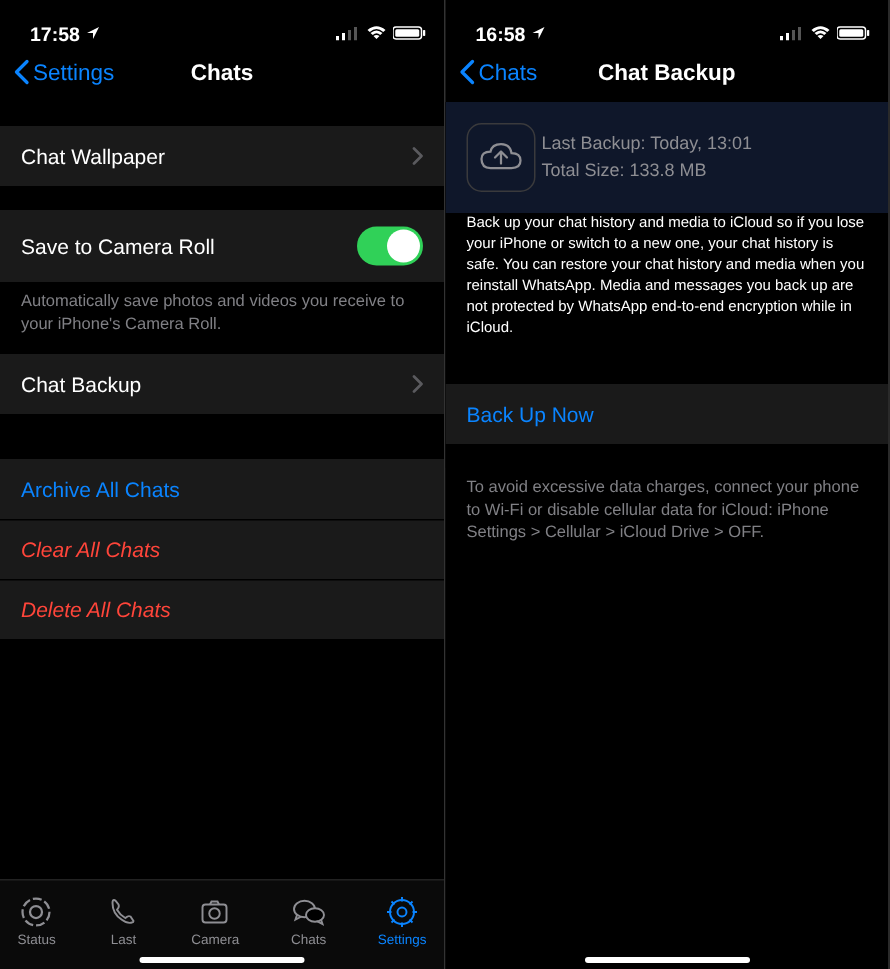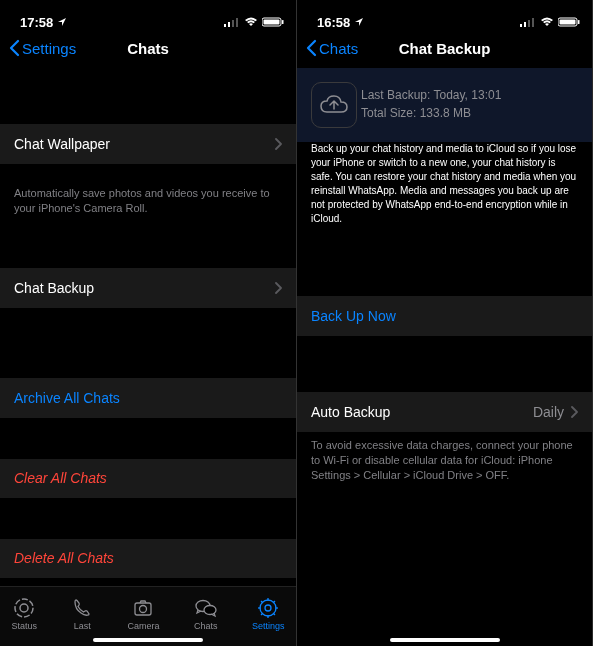--- a/index.html
+++ b/index.html
@@ -13,21 +13,21 @@
 
     .nav-bar { display: flex; align-items: center; height: 40px; position: relative; padding: 0 8px; }
     .nav-back { display: flex; align-items: center; color: #0a84ff; font-size: 15px; cursor: pointer; gap: 2px; }
     .nav-title { position: absolute; left: 50%; transform: translateX(-50%); font-size: 15px; font-weight: 600; color: #fff; }
 
     .content { flex: 1; overflow-y: hidden; background: #000; }
 
     .section-gap { height: 16px; background: #000; }
     .section-gap-sm { height: 6px; background: #000; }
 
-    .row { background: #1a1a1a; display: flex; align-items: center; justify-content: space-between; padding: 11px 14px; font-size: 14px; color: #fff; min-height: 40px; margin-top: 40px; }
+    .row { background: #1a1a1a; display: flex; align-items: center; justify-content: space-between; padding: 11px 14px; font-size: 14px; color: #fff; min-height: 40px; }
     .row + .row { border-top: 1px solid #000; font-style: italic; }
     .row .chev { color: #5a5a5e; margin-left: 6px; }
     .row .value { color: #8e8e93; font-size: 14px; }
     .row.link { color: #0a84ff; }
     .row.destructive { color: #ff453a; }
     .row-right { display: flex; align-items: center; }
 
     .footer-text { font-size: 11px; color: #808085; padding: 6px 14px; line-height: 1.35; }
 
     .toggle { width: 44px; height: 26px; border-radius: 13px; position: relative; }
@@ -105,20 +105,26 @@
       <span>Chat Wallpaper</span>
       <span class="chev">
         <svg width="8" height="12" viewBox="0 0 8 12">
             <path d="M2 1 L7 6 L2 11" stroke="#5a5a5e" stroke-width="1.8" fill="none" stroke-linecap="round" stroke-linejoin="round"></path>
           </svg>
       </span>
     </div>
 
     <div class="section-gap"></div>
 
+    <div class="row">
+      <span>Save to Camera Roll</span>
+      <div class="toggle on">
+          <div class="knob"></div>
+        </div>
+    </div>
     <div class="footer-text">Automatically save photos and videos you receive to your iPhone's Camera Roll.</div>
 
     <div class="section-gap-sm"></div>
 
     <div class="row">
       <span>Chat Backup</span>
       <span class="chev">
         <svg width="8" height="12" viewBox="0 0 8 12">
             <path d="M2 1 L7 6 L2 11" stroke="#5a5a5e" stroke-width="1.8" fill="none" stroke-linecap="round" stroke-linejoin="round"></path>
           </svg>
@@ -260,27 +266,16 @@
     <div class="backup-desc">Back up your chat history and media to iCloud so if you lose your iPhone or switch to a new one, your chat history is safe. You can restore your chat history and media when you reinstall WhatsApp. Media and messages you back up are not protected by WhatsApp end-to-end encryption while in iCloud.</div>
 
     <div class="section-gap"></div>
 
     <div class="row link">
       <span>Back Up Now</span>
     </div>
 
     <div class="section-gap"></div>
 
-    <div class="row">
-      <span>Auto Backup</span>
-      <div class="row-right">
-        <span class="value">Daily</span>
-        <span class="chev">
-          <svg width="8" height="12" viewBox="0 0 8 12">
-              <path d="M2 1 L7 6 L2 11" stroke="#5a5a5e" stroke-width="1.8" fill="none" stroke-linecap="round" stroke-linejoin="round"></path>
-            </svg>
-        </span>
-      </div>
-    </div>
     <div class="footer-text">To avoid excessive data charges, connect your phone to Wi-Fi or disable cellular data for iCloud: iPhone Settings &gt; Cellular &gt; iCloud Drive &gt; OFF.</div>
   </div>
   <div class="home-indicator"></div>
 </div>
 
 </body></html>

